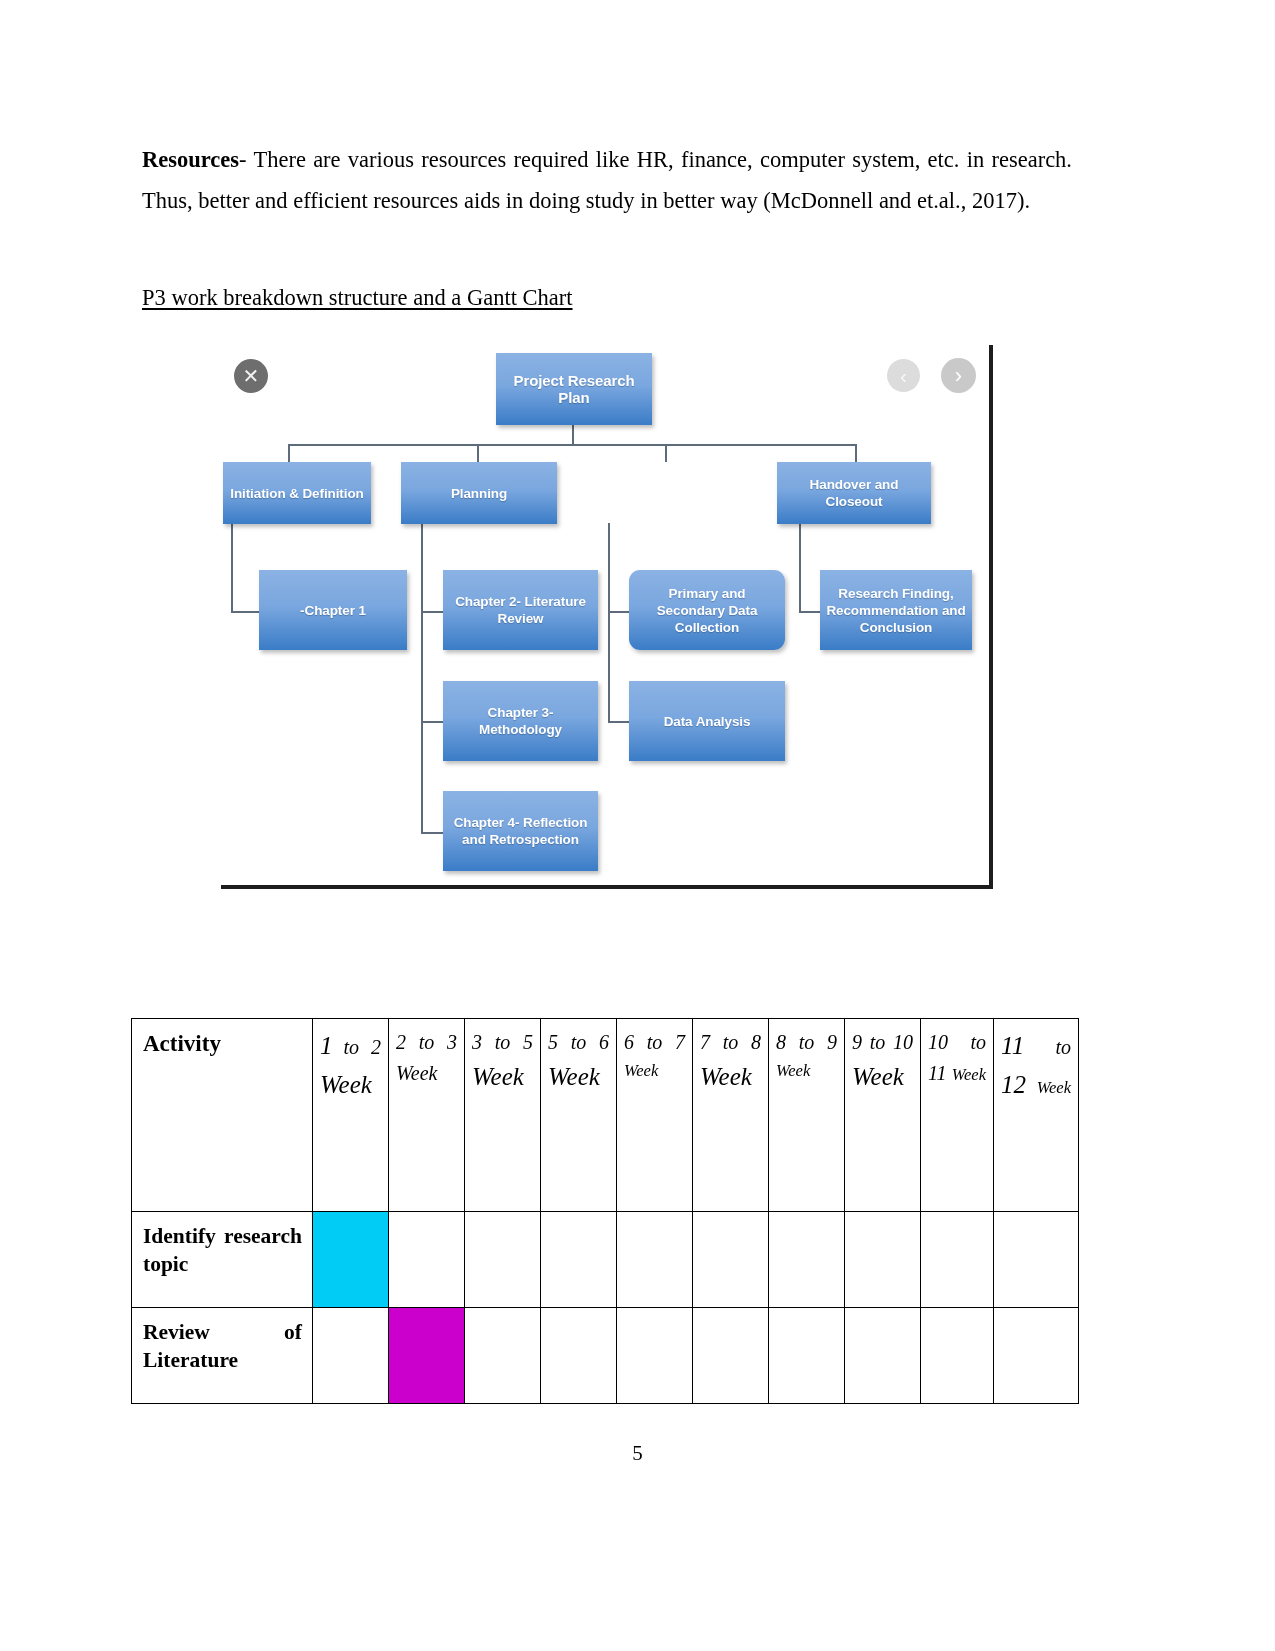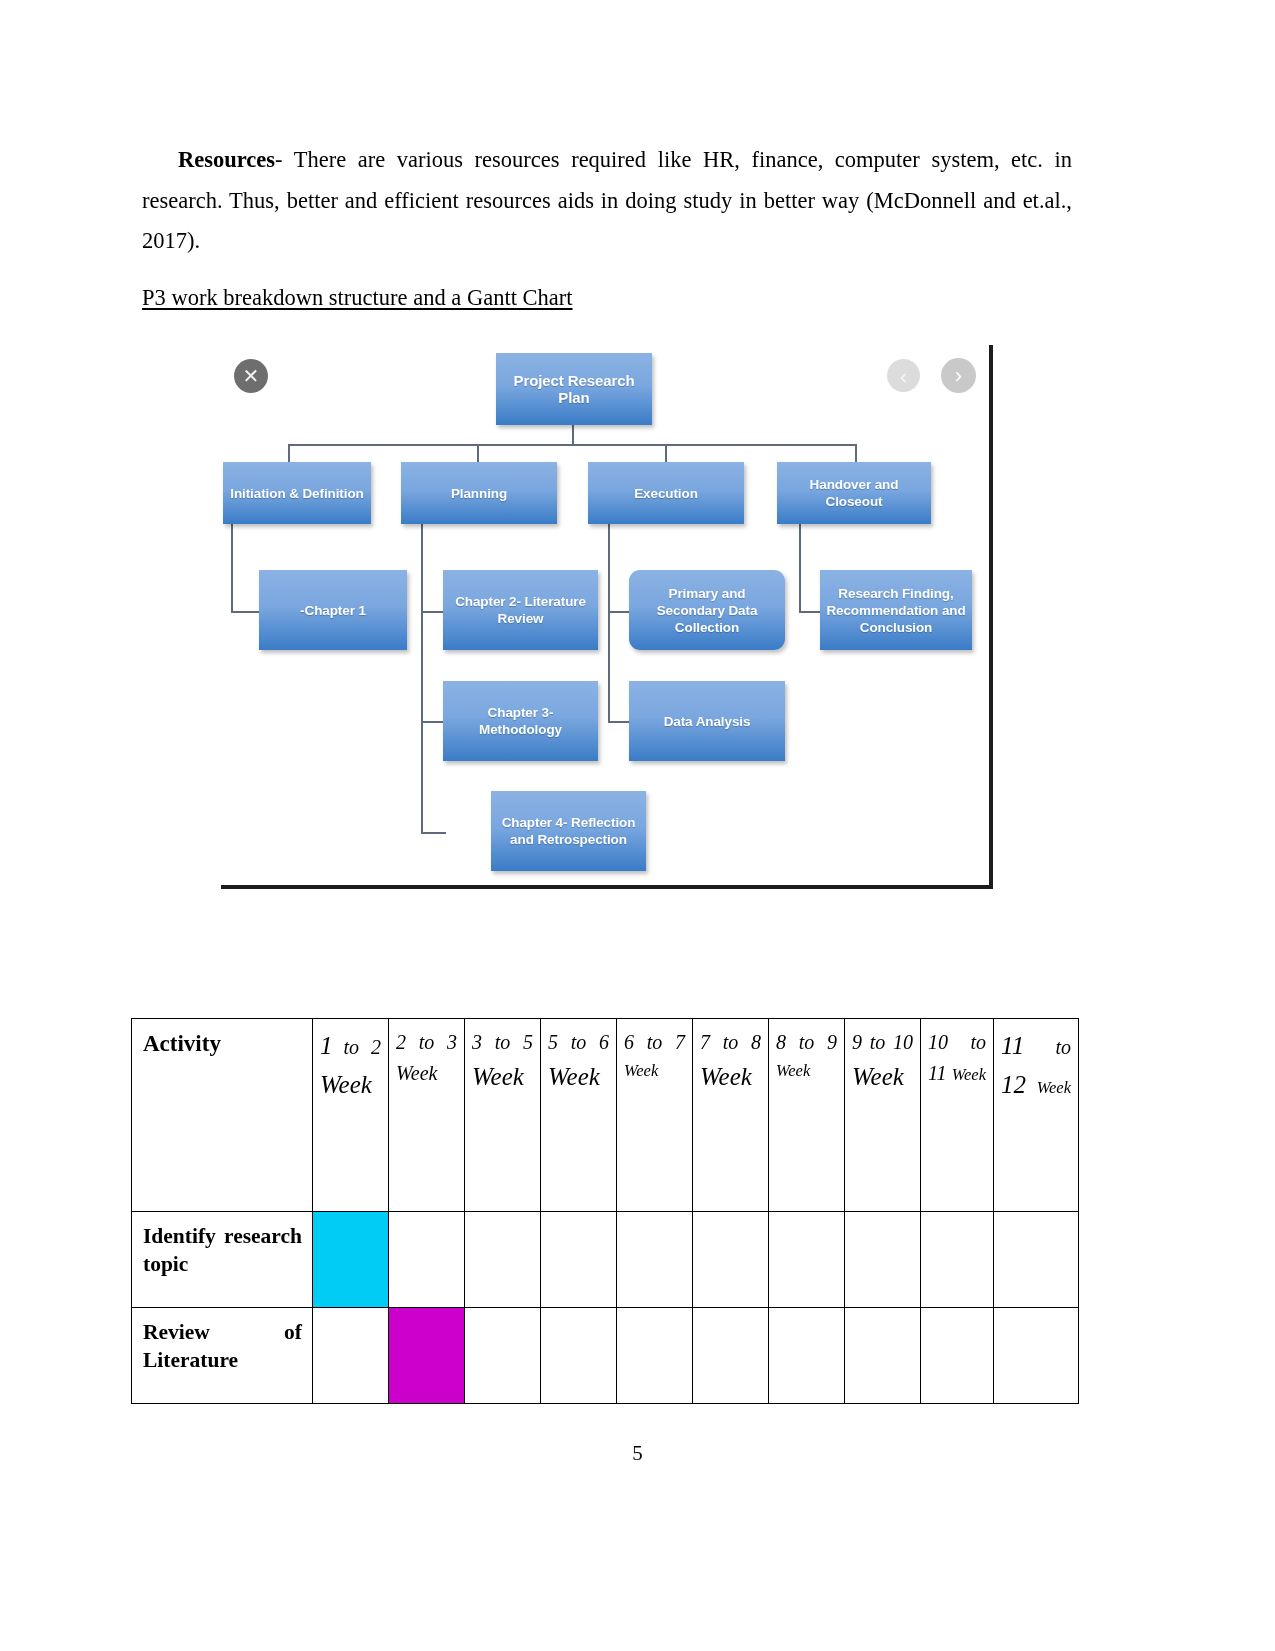--- a/index.html
+++ b/index.html
@@ -27,21 +27,21 @@
   .para {
     position: absolute;
     left: 142px;
     top: 140px;
     width: 930px;
     font-size: 22.5px;
     line-height: 40.5px;
     text-align: justify;
     text-justify: inter-word;
   }
-  .para b { font-weight: bold; margin-left: 36px; }
+  .para b { font-weight: bold; }
 
   .heading-p3 {
     position: absolute;
     left: 142px;
     top: 265px;
     width: 930px;
     font-size: 22.5px;
     line-height: 30px;
     text-decoration: underline;
     text-underline-offset: 3px;
@@ -254,27 +254,26 @@
       <div class="wbs-line h" style="left:387px; top:266px; width:24px;"></div>
       <div class="wbs-line h" style="left:387px; top:376px; width:24px;"></div>
 
       <div class="wbs-line v" style="left:578px; top:178px; height:90px;"></div>
       <div class="wbs-line h" style="left:578px; top:266px; width:24px;"></div>
 
       <div class="wbs-box" style="left:275px; top:8px; width:156px; height:72px; font-size:15px;">Project Research Plan</div>
 
       <div class="wbs-box" style="left:180px; top:117px; width:156px; height:62px;">Planning</div>
       <div class="wbs-box" style="left:2px; top:117px; width:148px; height:62px;">Initiation &amp; Definition</div>
-      <div class="wbs-box" style="left:367px; top:117px; width:156px; height:62px;">Execution</div>
       <div class="wbs-box" style="left:556px; top:117px; width:154px; height:62px;">Handover and Closeout</div>
 
       <div class="wbs-box" style="left:38px; top:225px; width:148px; height:80px;">-Chapter 1</div>
       <div class="wbs-box" style="left:222px; top:225px; width:155px; height:80px;">Chapter 2- Literature Review</div>
       <div class="wbs-box" style="left:222px; top:336px; width:155px; height:80px;">Chapter 3- Methodology</div>
-      <div class="wbs-box" style="left:222px; top:446px; width:155px; height:80px;margin-left:48px;">Chapter 4- Reflection and Retrospection</div>
+      <div class="wbs-box" style="left:222px; top:446px; width:155px; height:80px;">Chapter 4- Reflection and Retrospection</div>
       <div class="wbs-box" style="left:408px; top:225px; width:156px; height:80px;border-radius:11px;">Primary and Secondary Data Collection</div>
       <div class="wbs-box" style="left:408px; top:336px; width:156px; height:80px;">Data Analysis</div>
       <div class="wbs-box" style="left:599px; top:225px; width:152px; height:80px;">Research Finding, Recommendation and Conclusion</div>
 
     </div>
   </div>
 
   <div class="gantt-wrap">
     <table class="gantt">
       <colgroup>

